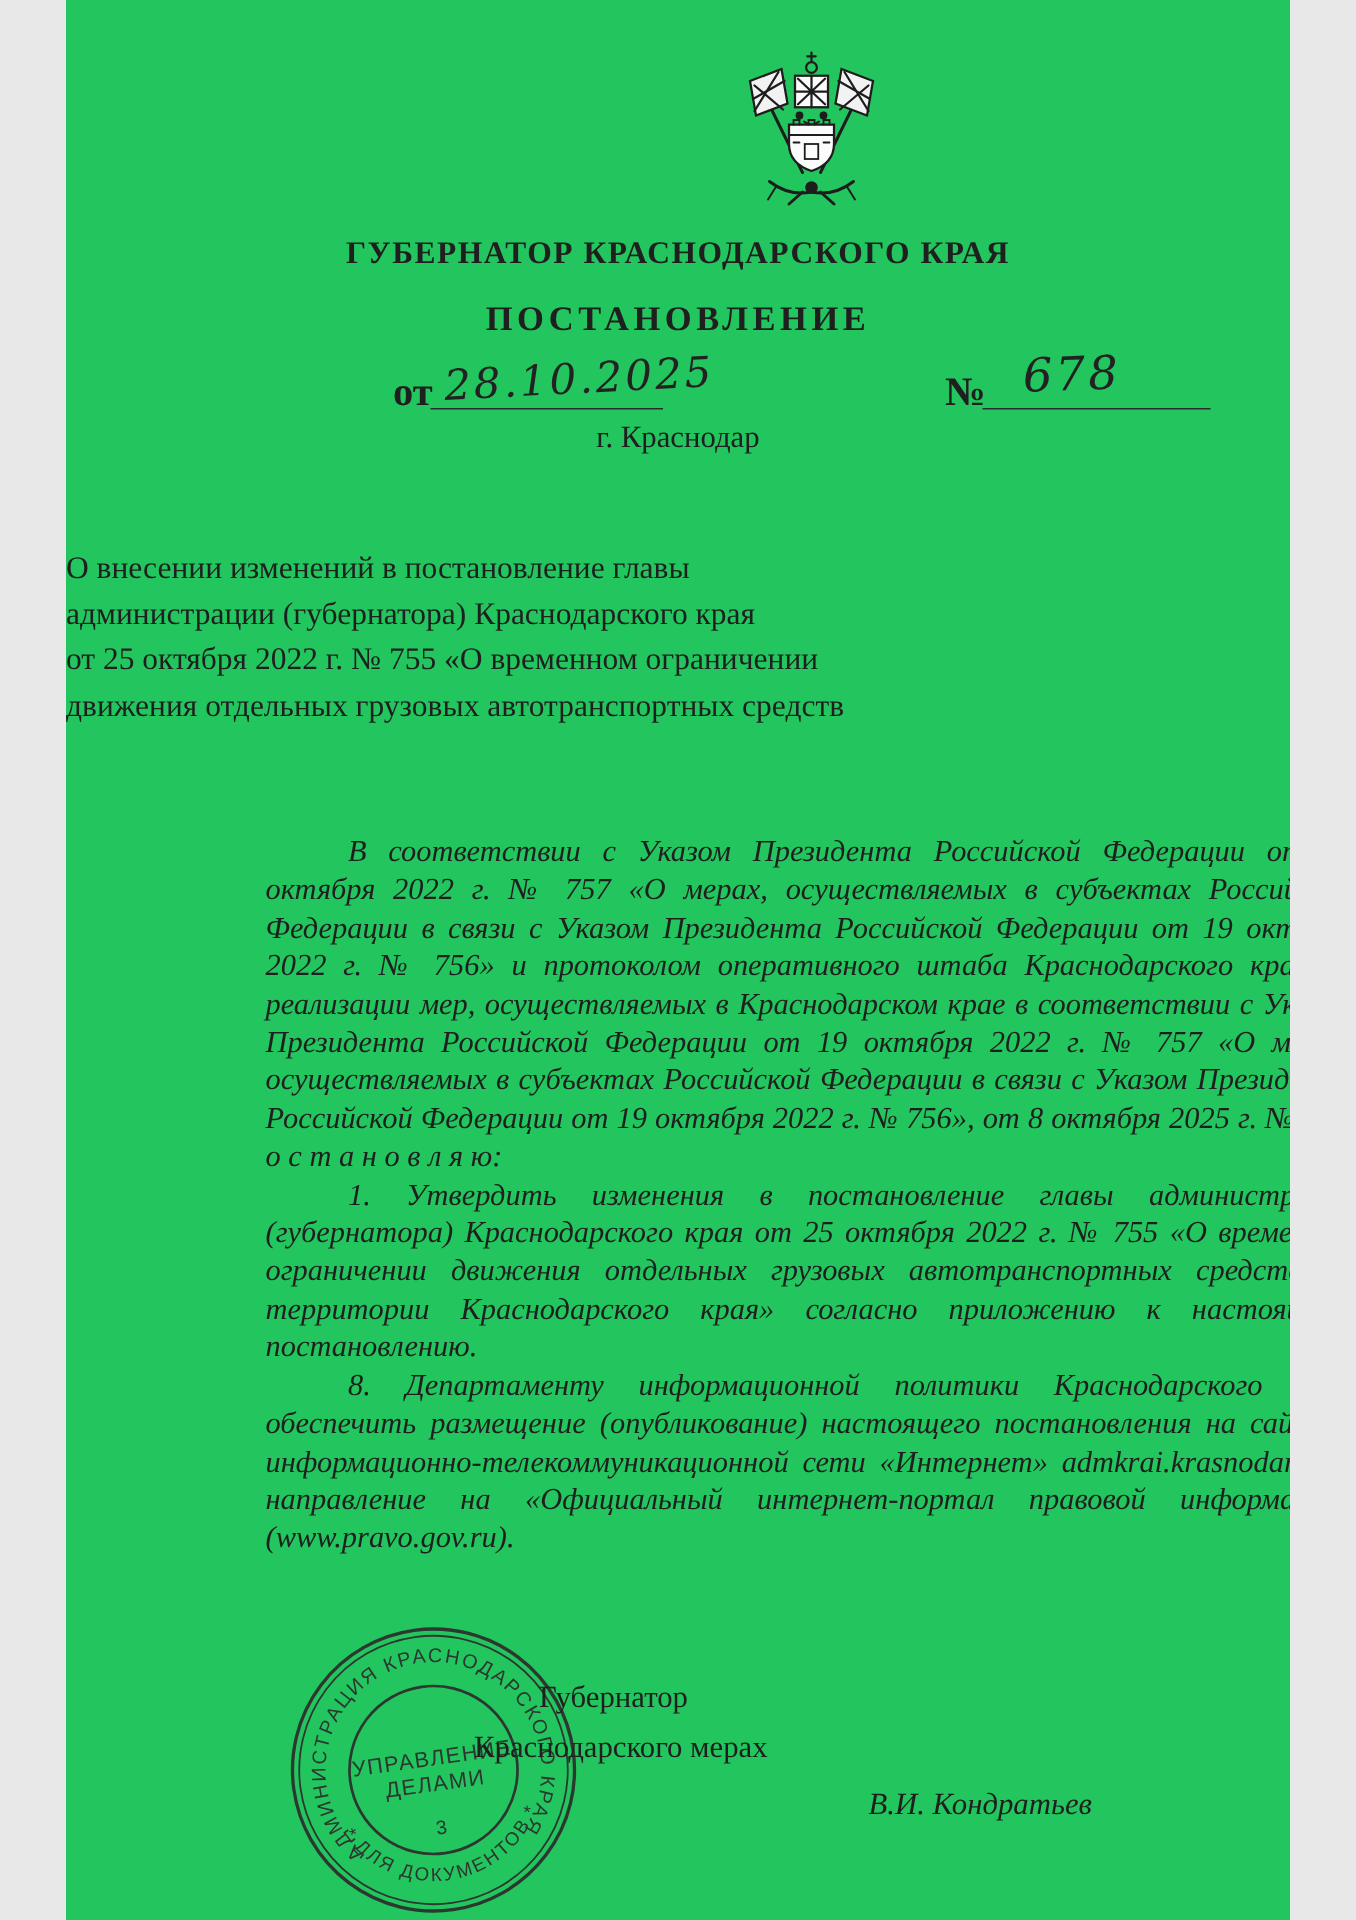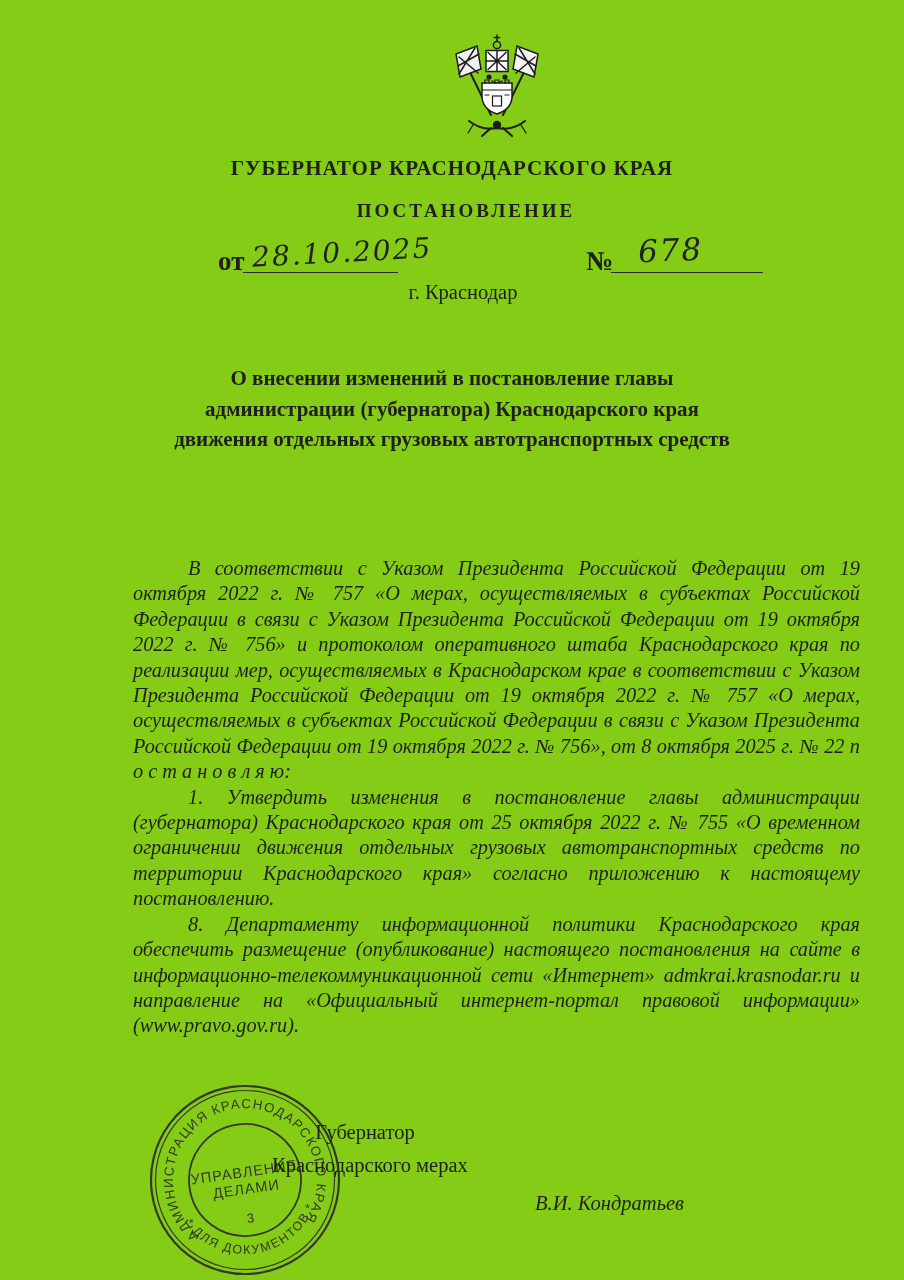--- a/index.html
+++ b/index.html
@@ -1,45 +1,45 @@
 <!DOCTYPE html>
 <html><head>
 <meta charset="utf-8">
 <style>
   html,body{margin:0;padding:0;background:#e8e8e8;}
   .page{
-    position:relative;width:904px;height:1280px;background:#84cc16;
+    position:relative;width:816px;height:1280px;background:#22c55e;
     font-family:"Liberation Serif", serif;color:#1f1f1f;overflow:hidden;
     margin:0 auto;
   }
   .emblem{position:absolute;left:449px;top:33px;}
   .org-name{
     position:absolute;top:156px;left:0;width:100%;text-align:center;
     font-weight:bold;font-size:21px;letter-spacing:1px;white-space:nowrap;
   }
   .doc-type{
-    position:absolute;top:200px;left:14px;width:100%;text-align:center;
-    font-weight:bold;font-size:19px;letter-spacing:3px;white-space:nowrap;
+    position:absolute;top:200px;left:0;width:100%;text-align:center;
+    font-weight:bold;font-size:23px;letter-spacing:3px;white-space:nowrap;
   }
   .field-label{position:absolute;font-size:27px;font-weight:700;}
   .date-label{left:218px;top:246px;}
   .num-label{left:586px;top:246px;}
   .hand{
     position:absolute;font-family:"DejaVu Serif", serif;font-style:italic;
     color:#222;letter-spacing:2px;white-space:nowrap;
   }
   .date-value{left:252px;top:236px;font-size:28px;transform:rotate(-3deg);}
   .num-value{left:638px;top:232px;font-size:31px;transform:rotate(-2deg);}
   .u-line{position:absolute;height:0;border-bottom:1.5px solid #2a2a2a;}
   .date-line{left:243px;top:272px;width:155px;}
   .num-line{left:611px;top:272px;width:152px;}
-  .city{position:absolute;top:281px;left:0;width:100%;text-align:center;font-size:20.5px;padding-left:11px;}
+  .city{position:absolute;top:281px;left:0;width:100%;text-align:center;font-size:20.5px;}
   .title{
-    position:absolute;top:363px;left:0;width:100%;text-align:center;
-    font-weight:bold;font-size:21px;line-height:30.5px;
+    position:absolute;top:363px;left:0;width:100%;
+    font-weight:normal;font-size:21px;line-height:30.5px;
   }
   .title div{white-space:nowrap;}
   .body-text{
     position:absolute;left:133px;top:556px;width:727px;
     font-size:20.3px;line-height:25.4px;text-align:justify;
   }
   .body-text p{margin:0;text-indent:55px;font-style:italic;}
   .stamp{position:absolute;left:145px;top:1080px;transform:rotate(-8deg);opacity:.93;}
   .stamp text{fill:#2d2d2d;font-family:"Liberation Sans", sans-serif;}
   .sig-position{
@@ -95,20 +95,21 @@
 
   <span class="field-label num-label">№</span>
   <span class="hand num-value">678</span>
   <span class="u-line num-line"></span>
 
   <div class="city">г. Краснодар</div>
 
   <div class="title">
     <div>О внесении изменений в постановление главы</div>
     <div>администрации (губернатора) Краснодарского края</div>
+    <div>от 25 октября 2022 г. № 755 «О временном ограничении</div>
     <div>движения отдельных грузовых автотранспортных средств</div>
   </div>
 
   <div class="body-text">
     <p>В соответствии с Указом Президента Российской Федерации от 19 октября 2022 г. № 757 «О мерах, осуществляемых в субъектах Российской Федерации в связи с Указом Президента Российской Федерации от 19 октября 2022 г. № 756» и протоколом оперативного штаба Краснодарского края по реализации мер, осуществляемых в Краснодарском крае в соответствии с Указом Президента Российской Федерации от 19 октября 2022 г. № 757 «О мерах, осуществляемых в субъектах Российской Федерации в связи с Указом Президента Российской Федерации от 19 октября 2022 г. № 756», от 8 октября 2025 г. № 22 п о с т а н о в л я ю:</p>
     <p>1. Утвердить изменения в постановление главы администрации (губернатора) Краснодарского края от 25 октября 2022 г. № 755 «О временном ограничении движения отдельных грузовых автотранспортных средств по территории Краснодарского края» согласно приложению к настоящему постановлению.</p>
     <p>8. Департаменту информационной политики Краснодарского края обеспечить размещение (опубликование) настоящего постановления на сайте в информационно-телекоммуникационной сети «Интернет» admkrai.krasnodar.ru и направление на «Официальный интернет-портал правовой информации» (www.pravo.gov.ru).</p>
   </div>
 
   <svg class="stamp" width="200" height="200" viewBox="0 0 200 200">

